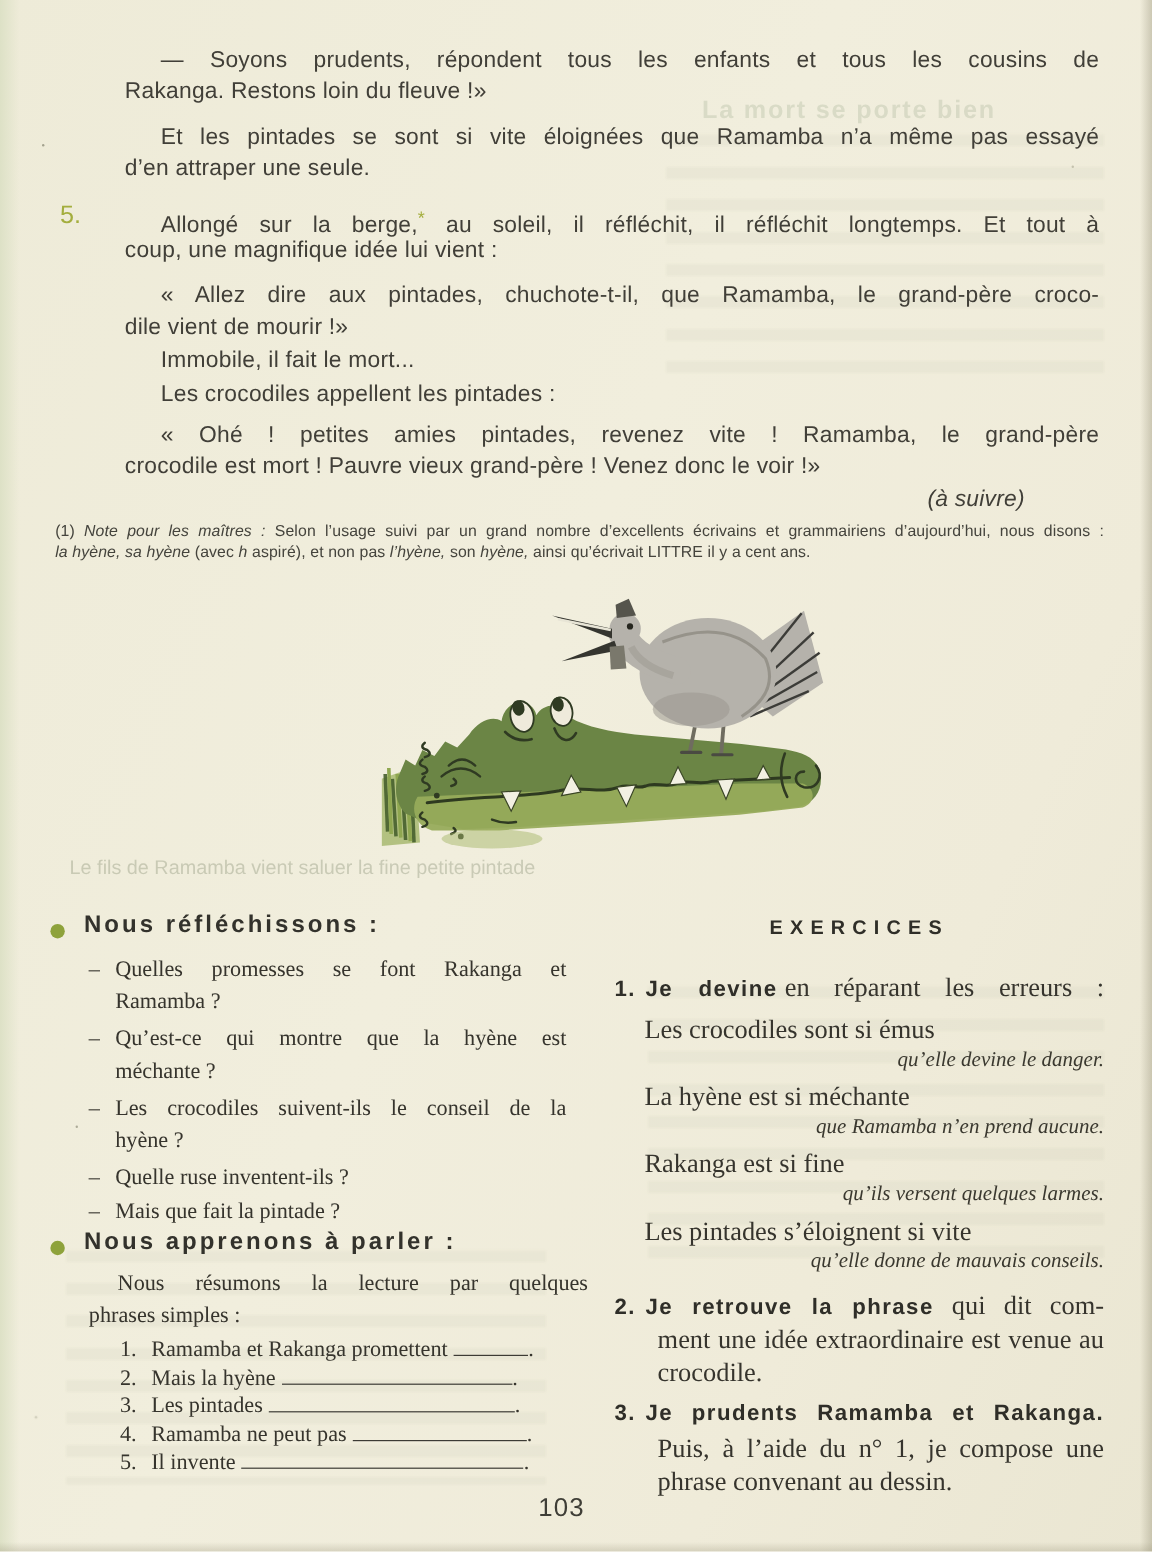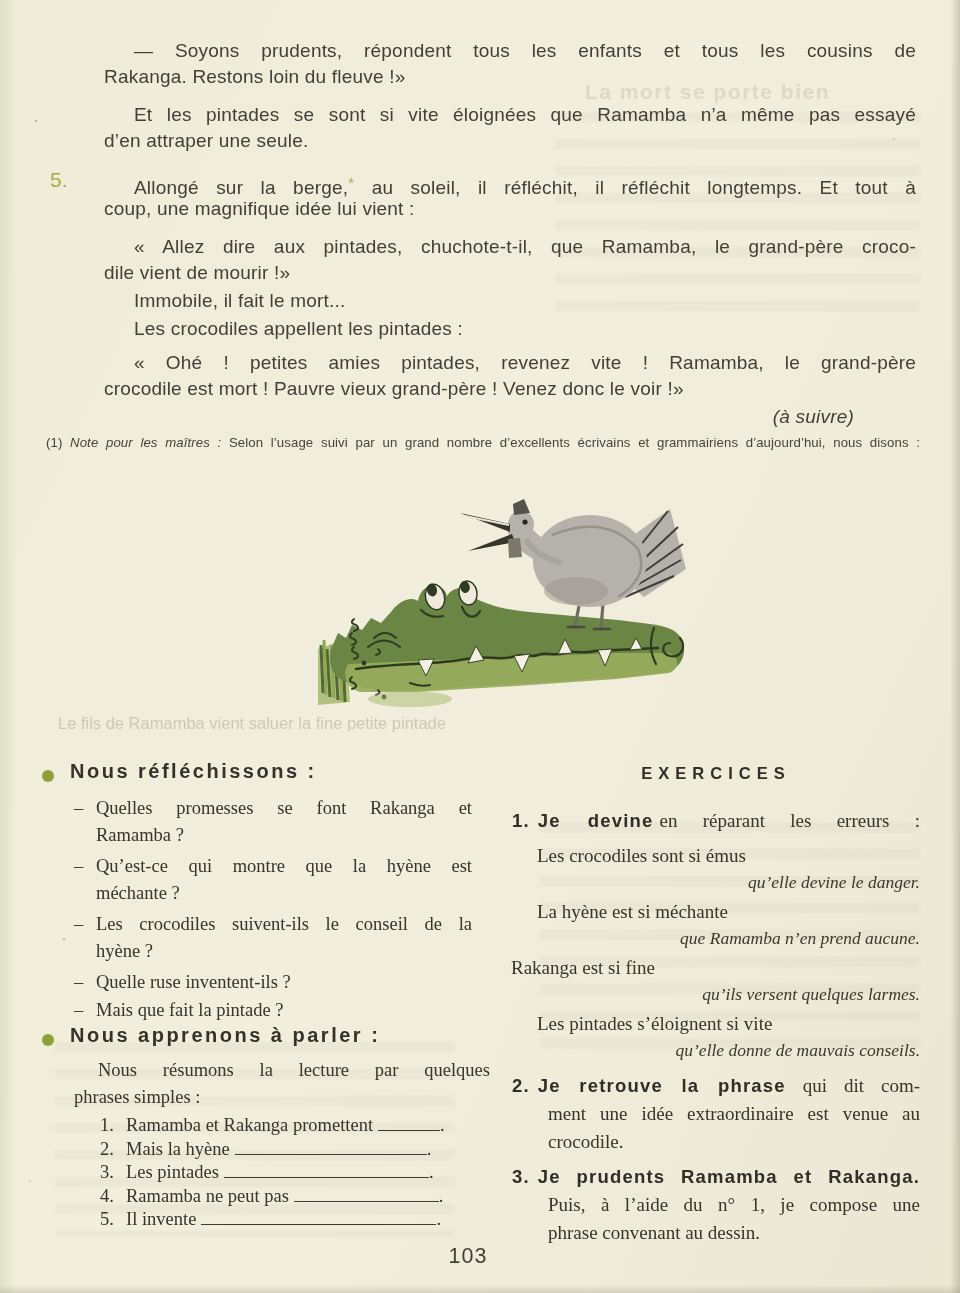--- a/index.html
+++ b/index.html
@@ -15,21 +15,21 @@
   .j{text-align:justify;text-align-last:justify;white-space:normal;}
   .wrapline{white-space:normal;}
   .accent{color:#a4ae3e;}
   .sup{font-size:15px;vertical-align:6px;color:#a4ae3e;}
   .fnote{font-size:13.2px;line-height:17px;color:#45443d;letter-spacing:.1px;}
   .it{font-style:italic;}
   .bullet{width:12px;height:12px;border-radius:50%;background:#8ea23b;position:absolute;}
   .h-bold{font-weight:bold;font-size:20px;letter-spacing:2.5px;color:#33322c;}
   .q{font-family:"Liberation Serif",serif;font-size:18.5px;color:#36342d;}
   .qdash{position:absolute;left:0;top:0;}
-  .exex{font-family:"Liberation Serif",serif;font-size:19px;color:#36342d;}
+  .exex{font-family:"Liberation Serif",serif;font-size:22px;color:#36342d;}
   .exit{font-family:"Liberation Serif",serif;font-style:italic;font-size:17.5px;color:#3a382f;}
   .bldsans{font-family:"Liberation Sans",sans-serif;font-weight:bold;font-size:18.5px;letter-spacing:1.2px;color:#2f2e28;}
   .blank{display:inline-block;border-bottom:1.6px solid #3c3b35;height:13px;vertical-align:baseline;margin-left:5px;}
   .ghost{position:absolute;filter:blur(.6px);pointer-events:none;}
   .gs{position:absolute;pointer-events:none;
       background:repeating-linear-gradient(180deg,rgba(130,140,108,.055) 0 10px,transparent 10px 27px);
       filter:blur(1px);}
   .edgeL{position:absolute;left:0;top:0;bottom:0;width:16px;
       background:linear-gradient(90deg,#dde1c6,rgba(221,225,198,0));}
   .edgeR{position:absolute;right:0;top:0;bottom:0;width:10px;
@@ -70,20 +70,21 @@
   <div class="ln story" style="top:316px;left:30px;">Les crocodiles appellent les pintades :</div>
   <div class="ln story j" style="top:350px;left:0;width:812px;padding-left:30px;box-sizing:border-box;">« Ohé ! petites amies pintades, revenez vite ! Ramamba, le grand-père</div>
   <div class="ln story" style="top:376px;left:0;">crocodile est mort ! Pauvre vieux grand-père ! Venez donc le voir !»</div>
   <div class="ln story it" style="top:404px;right:62px;">(à suivre)</div>
 </div>
 
 <div class="ln accent" style="left:50px;top:168px;font-size:21px;">5.</div>
 
 <div class="abs fnote" style="left:46px;top:434px;width:874px;">
   <div class="j wrapline"><span>(1) </span><span class="it">Note pour les maîtres : </span><span>Selon l’usage suivi par un grand nombre d’excellents écrivains et grammairiens d’aujourd’hui, nous disons :</span></div>
+  <div class="wrapline"><span class="it">la hyène, sa hyène </span><span>(avec </span><span class="it">h</span><span> aspiré), et non pas </span><span class="it">l’hyène,</span><span> son </span><span class="it">hyène,</span><span> ainsi qu’écrivait LITTRE il y a cent ans.</span></div>
 </div>
 
 <div class="abs" style="left:318px;top:496px;width:392px;height:222px;">
 <svg width="392" height="222" viewBox="0 0 392 220">
 
   <g>
     <path d="M0,152 L28,142 L32,205 L0,208 Z" fill="#9db262" opacity=".75"></path>
     <g stroke="#47602d" stroke-width="3" opacity=".9">
       <line x1="5" y1="196" x2="3" y2="148"></line>
           <line x1="12" y1="200" x2="9" y2="152"></line>
@@ -230,21 +231,21 @@
 </div>
 
 <div class="ln sans" style="left:512px;top:764px;width:408px;text-align:center;font-weight:bold;font-size:16.5px;letter-spacing:6px;color:#2f2e28;">EXERCICES</div>
 
 <div class="ln j" style="left:512px;top:810px;width:408px;"><span class="bldsans">1.</span><span class="bldsans" style="margin-left:8px;">Je devine</span><span class="exex" style="margin-left:6px;">en réparant les erreurs :</span></div>
 
 <div class="ln exex" style="left:537px;top:845px;">Les crocodiles sont si émus</div>
 <div class="ln exit" style="left:537px;top:872px;width:383px;text-align:right;">qu’elle devine le danger.</div>
 <div class="ln exex" style="left:537px;top:901px;">La hyène est si méchante</div>
 <div class="ln exit" style="left:537px;top:928px;width:383px;text-align:right;">que Ramamba n’en prend aucune.</div>
-<div class="ln exex" style="left:511px;top:957px;">Rakanga est si fine</div>
+<div class="ln exex" style="left:537px;top:957px;">Rakanga est si fine</div>
 <div class="ln exit" style="left:537px;top:984px;width:383px;text-align:right;">qu’ils versent quelques larmes.</div>
 <div class="ln exex" style="left:537px;top:1013px;">Les pintades s’éloignent si vite</div>
 <div class="ln exit" style="left:537px;top:1040px;width:383px;text-align:right;">qu’elle donne de mauvais conseils.</div>
 
 <div class="ln j" style="left:512px;top:1075px;width:408px;"><span class="bldsans">2.</span><span class="bldsans" style="margin-left:8px;">Je retrouve la phrase</span><span class="exex"> qui dit com-</span></div>
 <div class="ln exex j" style="left:548px;top:1103px;width:372px;">ment une idée extraordinaire est venue au</div>
 <div class="ln exex" style="left:548px;top:1131px;">crocodile.</div>
 
 <div class="ln j" style="left:512px;top:1166px;width:408px;"><span class="bldsans">3.</span><span class="bldsans" style="margin-left:8px;">Je prudents Ramamba et Rakanga.</span></div>
 <div class="ln exex j" style="left:548px;top:1194px;width:372px;">Puis, à l’aide du n° 1, je compose une</div>

